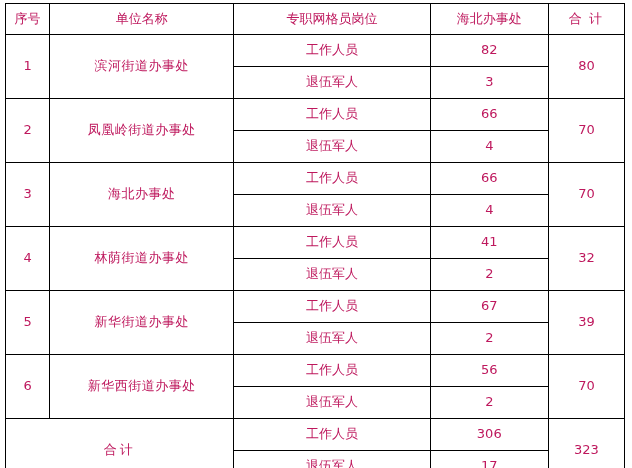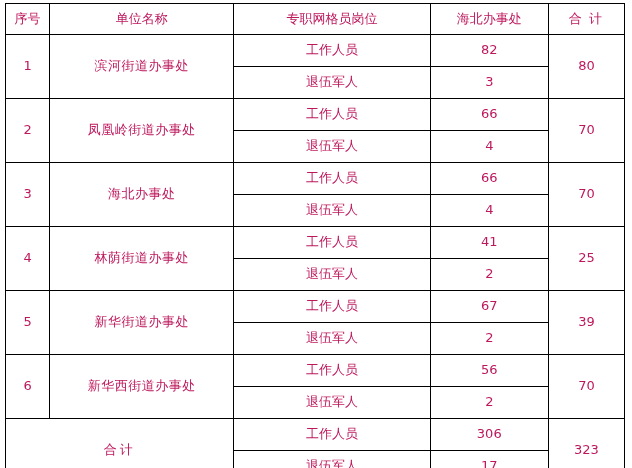--- a/index.html
+++ b/index.html
@@ -117,21 +117,21 @@
       <tr>
         <td>退伍军人</td>
         <td>4</td>
       </tr>
 
       <tr>
         <td rowspan="2">4</td>
         <td rowspan="2" class="unit-name">林荫街道办事处</td>
         <td>工作人员</td>
         <td>41</td>
-        <td rowspan="2">25</td>
+        <td rowspan="2">32</td>
       </tr>
       <tr>
         <td>退伍军人</td>
         <td>2</td>
       </tr>
 
       <tr>
         <td rowspan="2">5</td>
         <td rowspan="2" class="unit-name">新华街道办事处</td>
         <td>工作人员</td>

